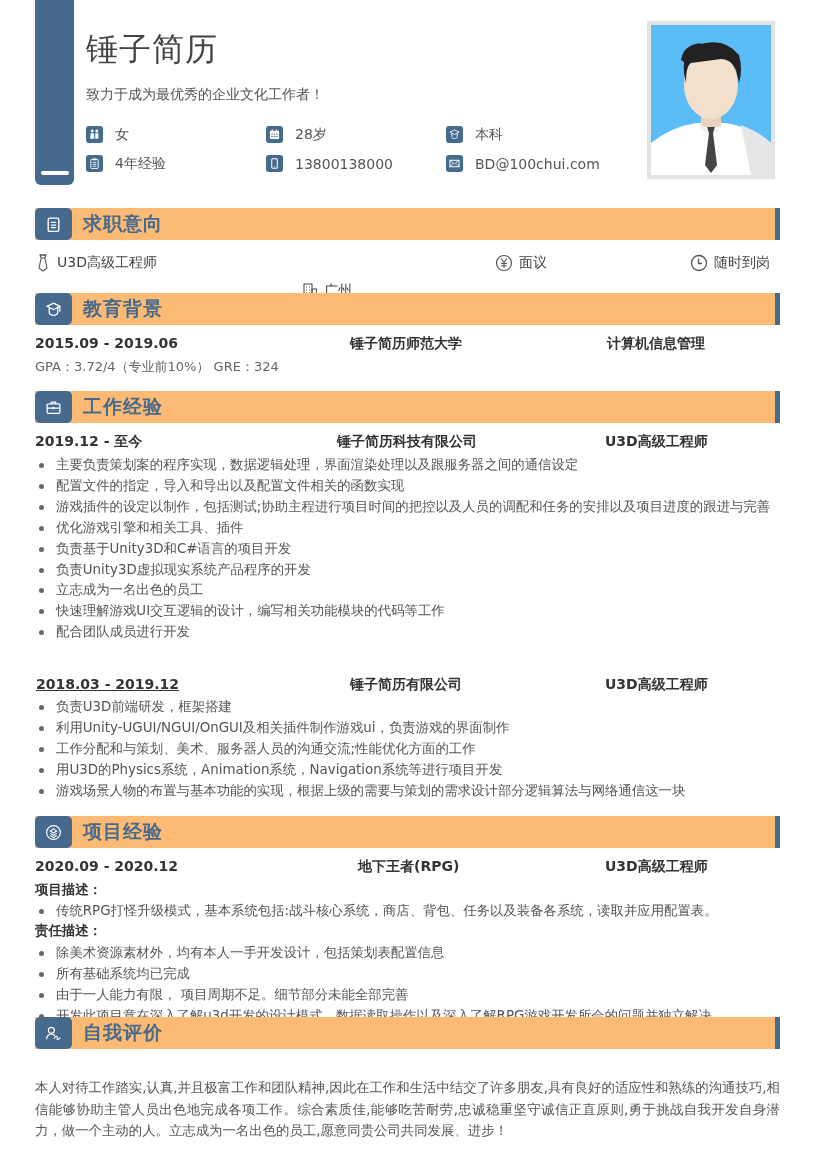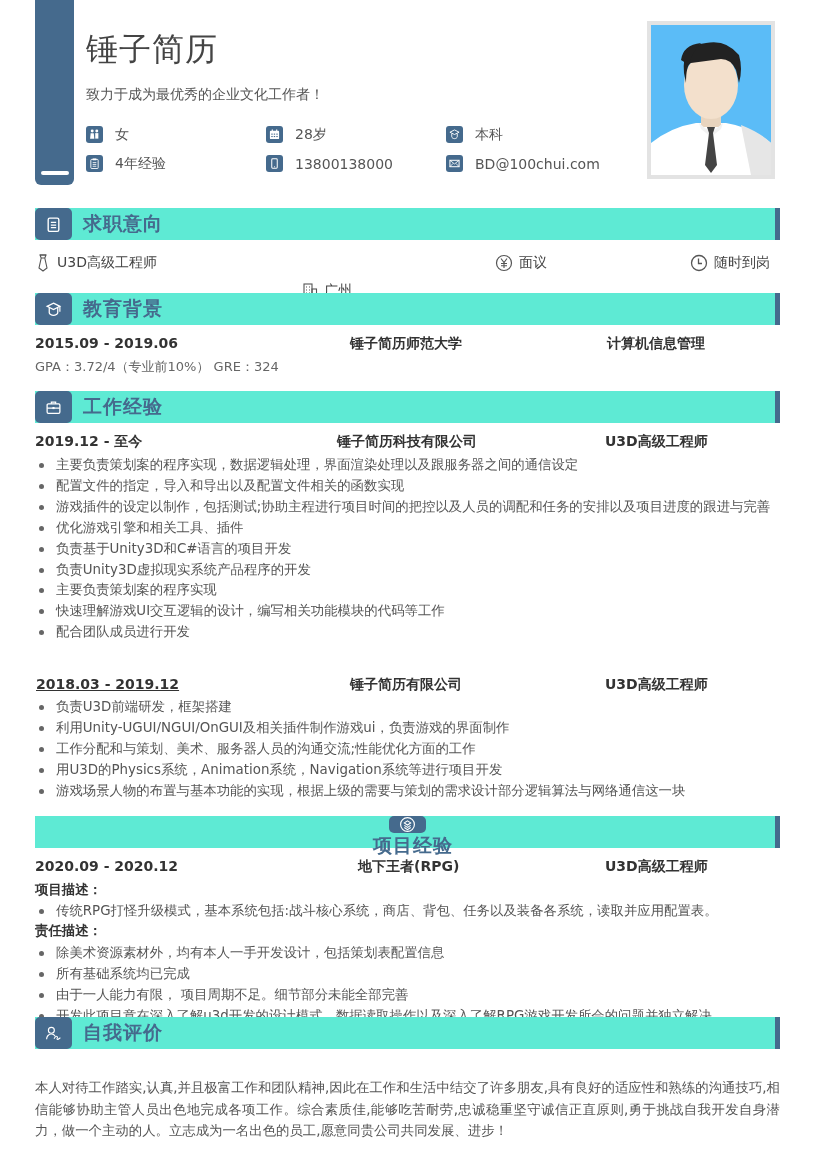--- a/index.html
+++ b/index.html
@@ -27,21 +27,21 @@
     display: flex; align-items: center; justify-content: center;
   }
   .info-item .ic svg { width: 11px; height: 11px; }
 
   .photo {
     position: absolute; left: 647px; top: 21px; width: 128px; height: 158px;
     border: 4px solid #e3e3e3; background: #5bbcf7; overflow: hidden;
   }
 
   .section-head {
-    position: absolute; left: 35px; width: 745px; height: 32px; background: #5eead4;
+    position: absolute; left: 35px; width: 745px; height: 32px; background: #fdba74;
     display: flex; align-items: center;
   }
   .section-head::after {
     content: ""; position: absolute; right: 0; top: 0; width: 5px; height: 32px; background: #456a8d;
   }
   .section-head .badge {
     width: 37px; height: 32px; background: #456a8d; border-radius: 5px;
     display: flex; align-items: center; justify-content: center;
   }
   .section-head .badge svg { width: 17px; height: 17px; }
@@ -239,39 +239,39 @@
   <span style="left:302px;">锤子简历科技有限公司</span>
   <span style="left:570px;">U3D高级工程师</span>
 </div>
 <ul class="bullets" style="top:455px;">
   <li>主要负责策划案的程序实现，数据逻辑处理，界面渲染处理以及跟服务器之间的通信设定</li>
   <li>配置文件的指定，导入和导出以及配置文件相关的函数实现</li>
   <li>游戏插件的设定以制作，包括测试;协助主程进行项目时间的把控以及人员的调配和任务的安排以及项目进度的跟进与完善</li>
   <li>优化游戏引擎和相关工具、插件</li>
   <li>负责基于Unity3D和C#语言的项目开发</li>
   <li>负责Unity3D虚拟现实系统产品程序的开发</li>
-  <li>主要负责策划案的程序实现</li>
+  <li>立志成为一名出色的员工</li>
   <li>快速理解游戏UI交互逻辑的设计，编写相关功能模块的代码等工作</li>
   <li>配合团队成员进行开发</li>
 </ul>
 
 <div class="entry-head" style="top:676px;">
   <span style="left:1px;text-decoration:underline;">2018.03 - 2019.12</span>
   <span style="left:315px;">锤子简历有限公司</span>
   <span style="left:570px;">U3D高级工程师</span>
 </div>
 <ul class="bullets" style="top:697px;">
   <li>负责U3D前端研发，框架搭建</li>
   <li>利用Unity-UGUI/NGUI/OnGUI及相关插件制作游戏ui，负责游戏的界面制作</li>
   <li>工作分配和与策划、美术、服务器人员的沟通交流;性能优化方面的工作</li>
   <li>用U3D的Physics系统，Animation系统，Navigation系统等进行项目开发</li>
   <li>游戏场景人物的布置与基本功能的实现，根据上级的需要与策划的需求设计部分逻辑算法与网络通信这一块</li>
 </ul>
 
-<div class="section-head" style="top:816px;flex-direction:column;">
+<div class="section-head" style="top:816px;">
   <span class="badge">
     <svg viewBox="0 0 16 16">
         <circle cx="8" cy="8" r="6.5" fill="none" stroke="#fff" stroke-width="1.1"></circle>
         <path d="M5 6.5L8 4.5 11 6.5 8 8.5z M5 8.8L8 10.8 11 8.8 M5 10.8L8 12.8 11 10.8" fill="none" stroke="#fff" stroke-width="1"></path>
       </svg>
   </span>
   <span class="title">项目经验</span>
 </div>
 
 <div class="entry-head" style="top:858px;">

